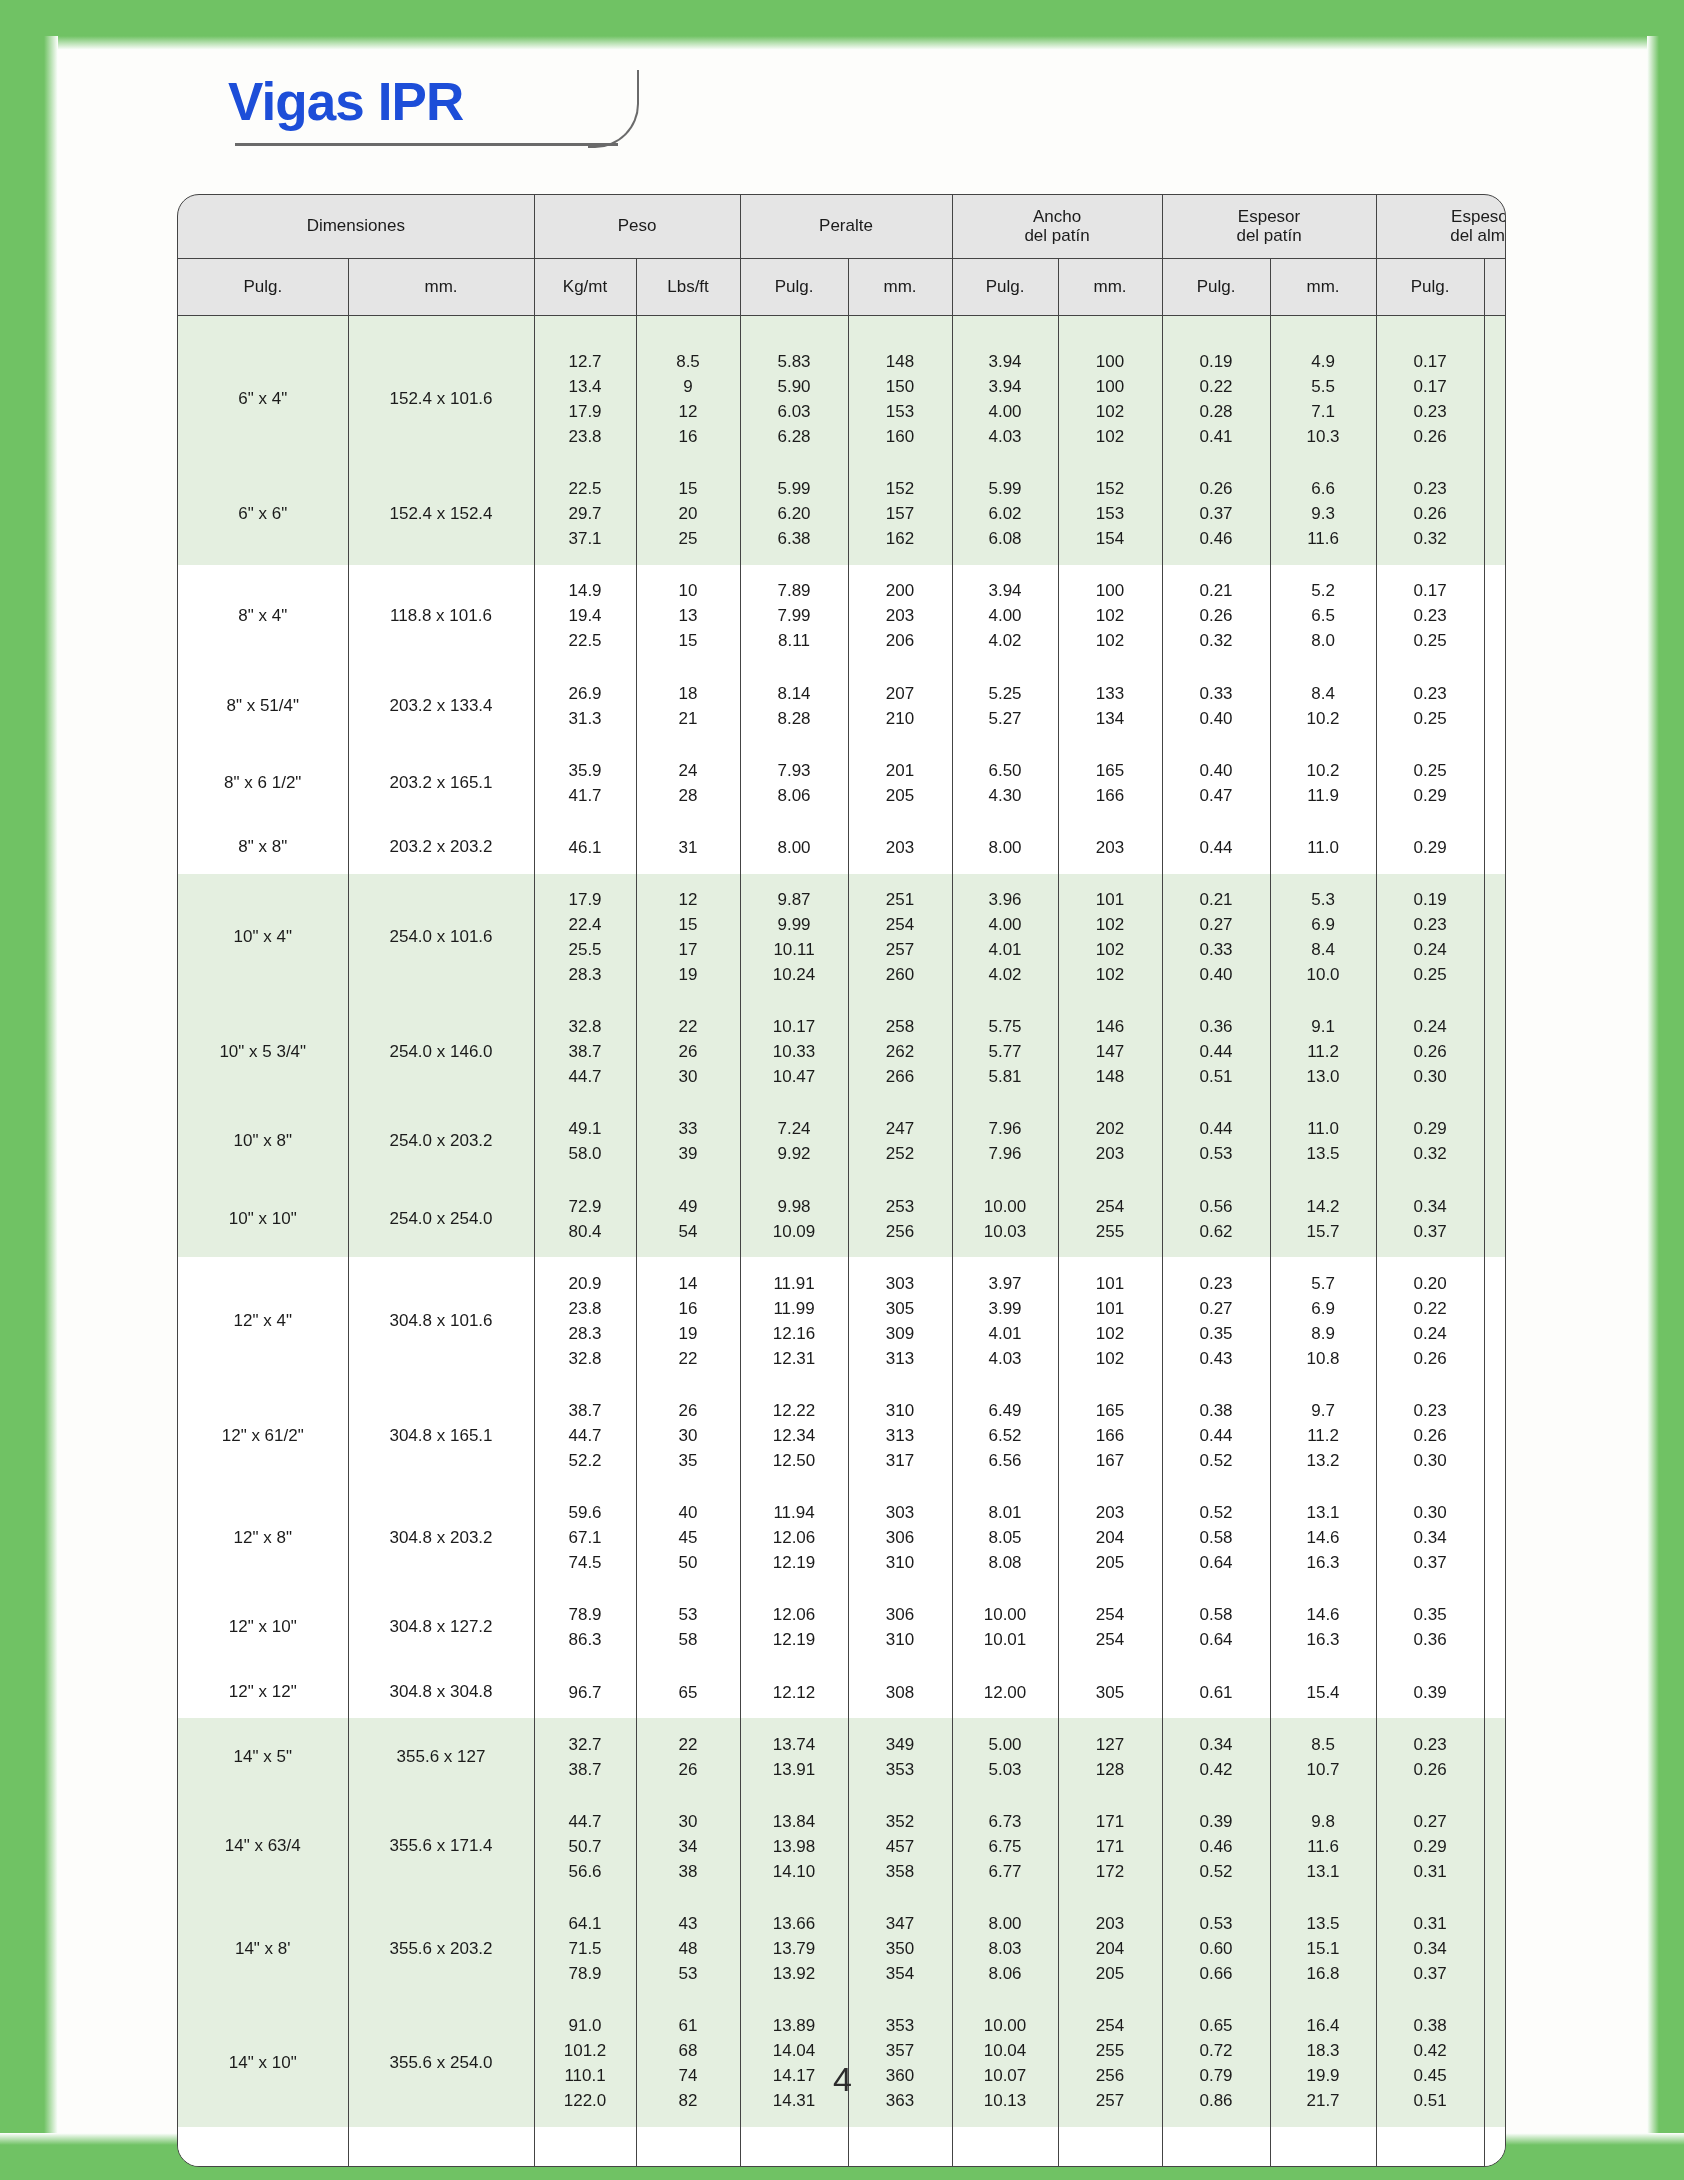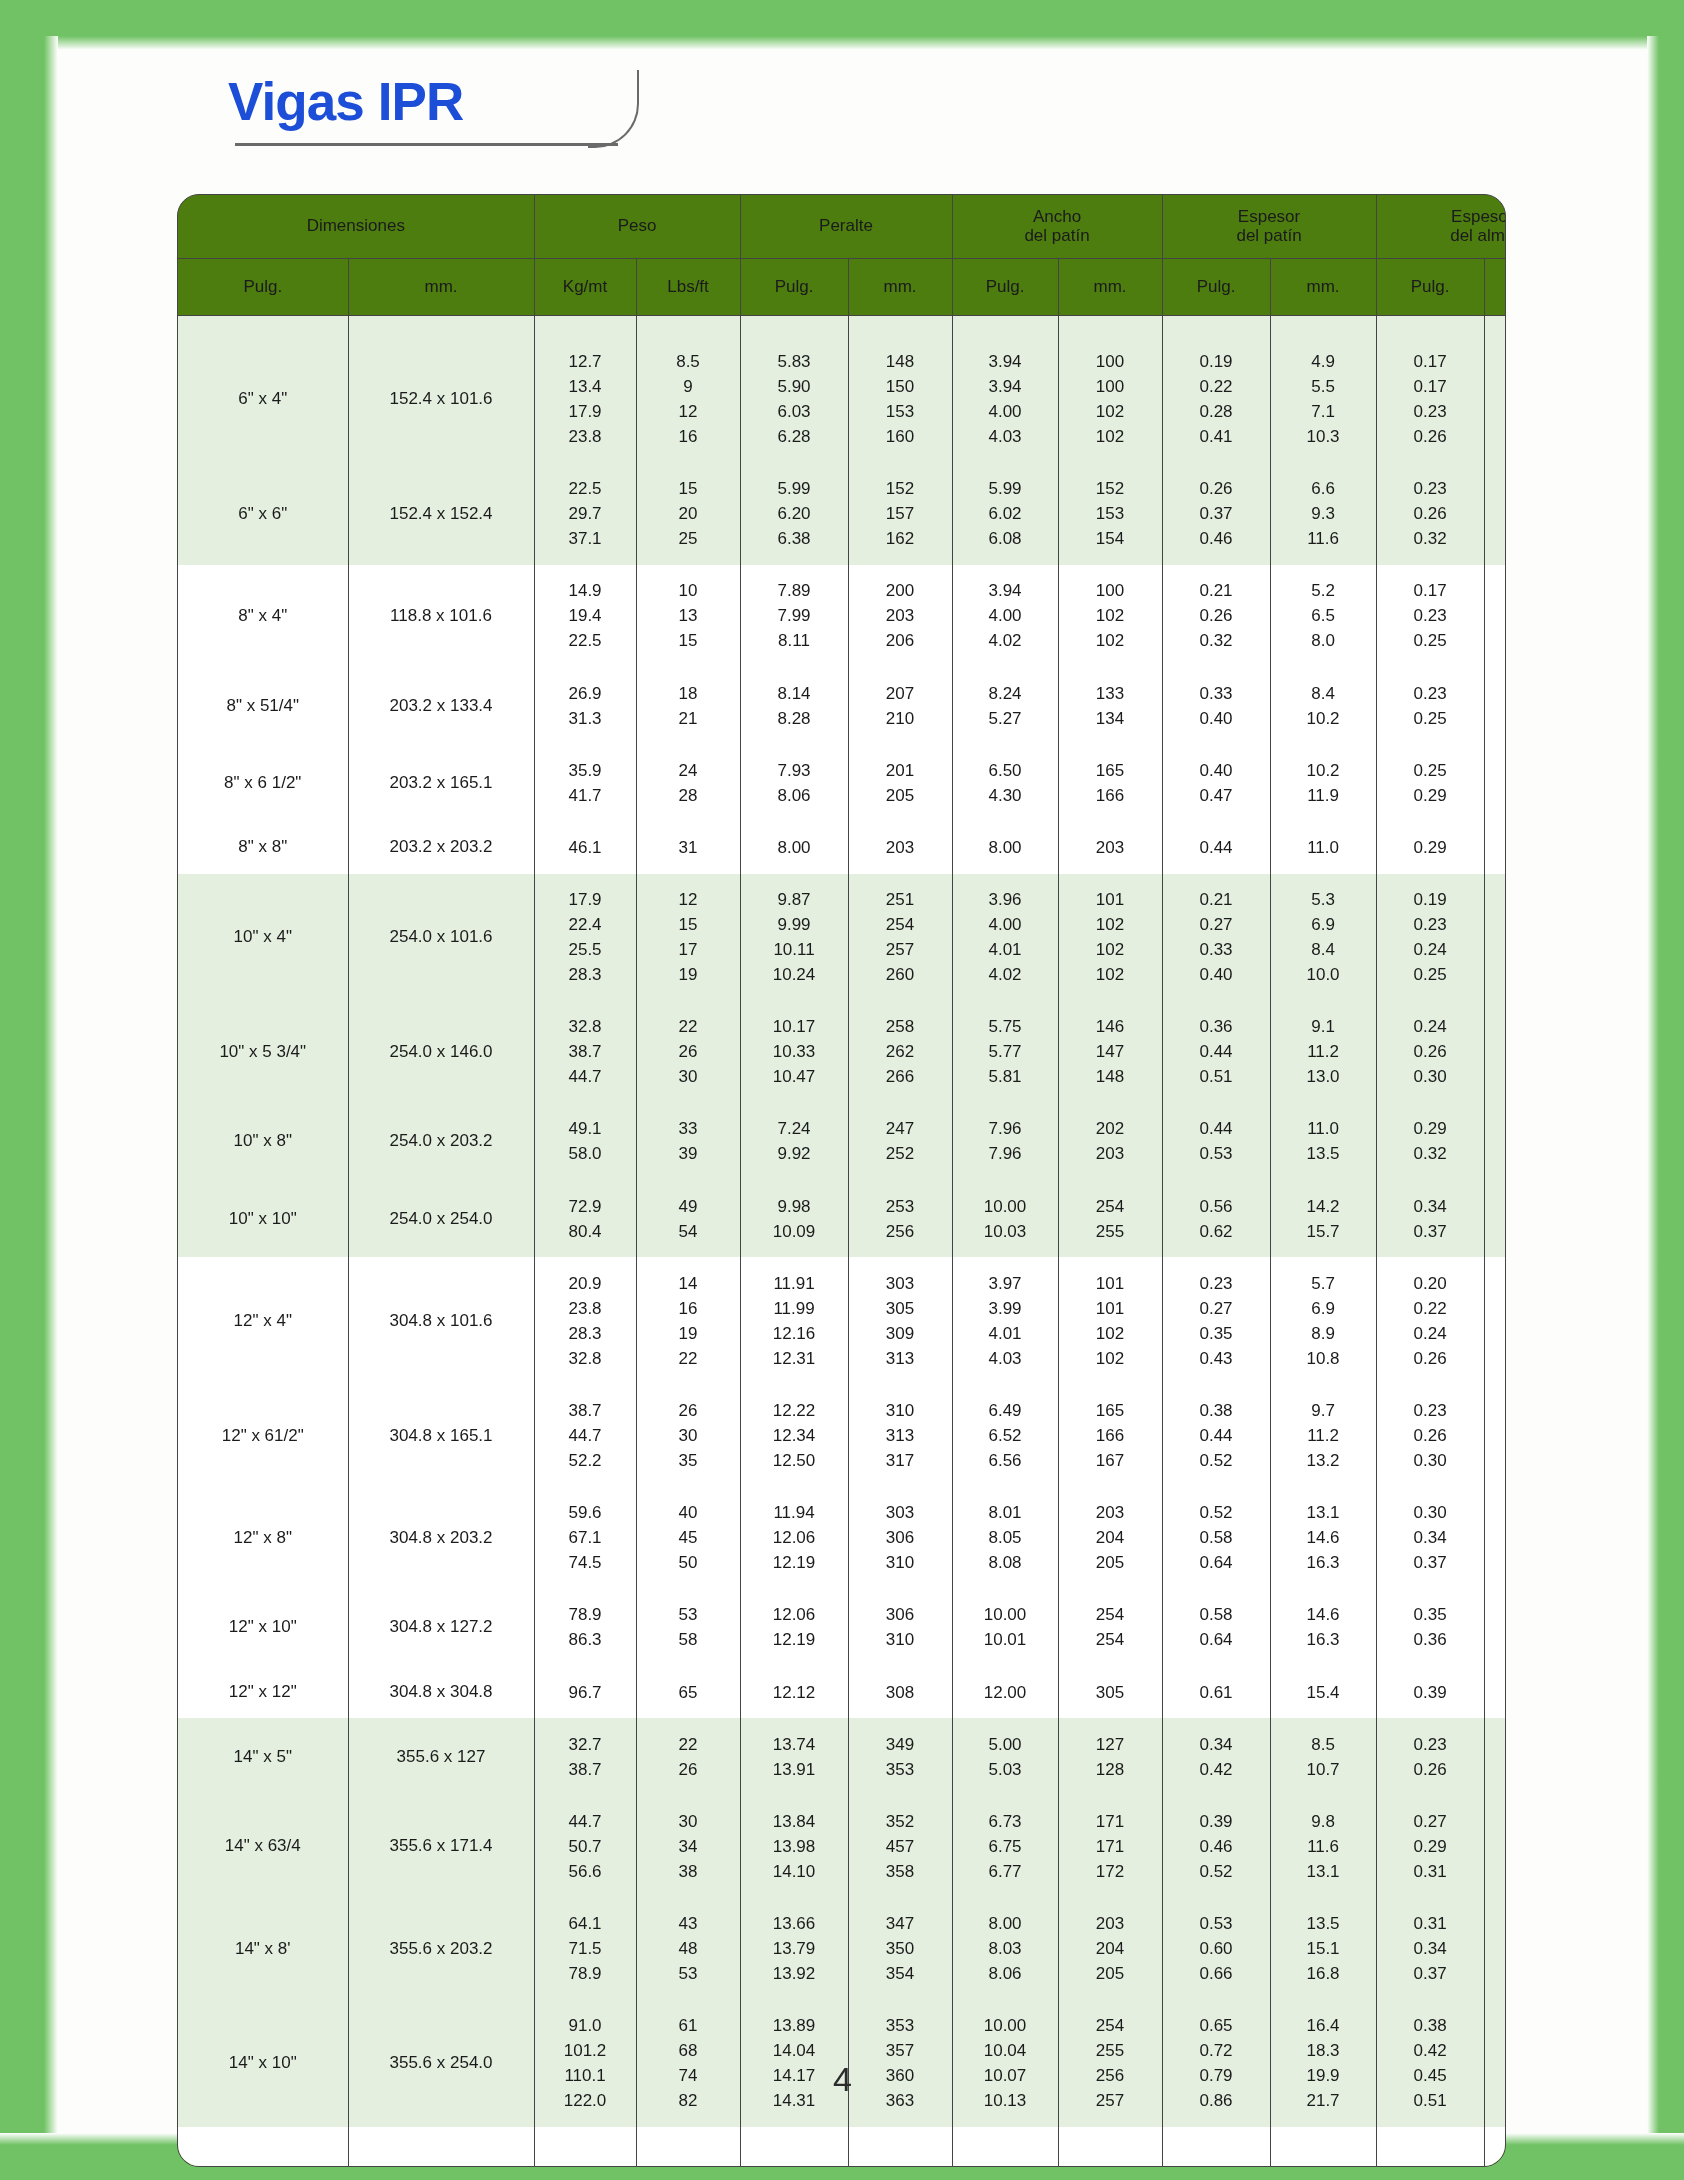--- a/index.html
+++ b/index.html
@@ -90,21 +90,21 @@
     border-bottom-right-radius: 44px;
   }
 
   
   .table-card {
     position: absolute;
     left: 177px; top: 194px;
     width: 1329px;
     border: 1.7px solid #444;
     border-radius: 22px;
-    background: #4d7c0f;
+    background: #e5e5e5;
     overflow: hidden;
   }
 
   table.beams {
     width: 100%;
     border-collapse: collapse;
     table-layout: fixed;
   }
 
   table.beams th, table.beams td {
@@ -522,21 +522,21 @@
               </span>
             </td>
             <td>
               <span class="stack">
                 <span>207</span>
                 <span>210</span>
               </span>
             </td>
             <td>
               <span class="stack">
-                <span>8.24</span>
+                <span>5.25</span>
                 <span>5.27</span>
               </span>
             </td>
             <td>
               <span class="stack">
                 <span>133</span>
                 <span>134</span>
               </span>
             </td>
             <td>

